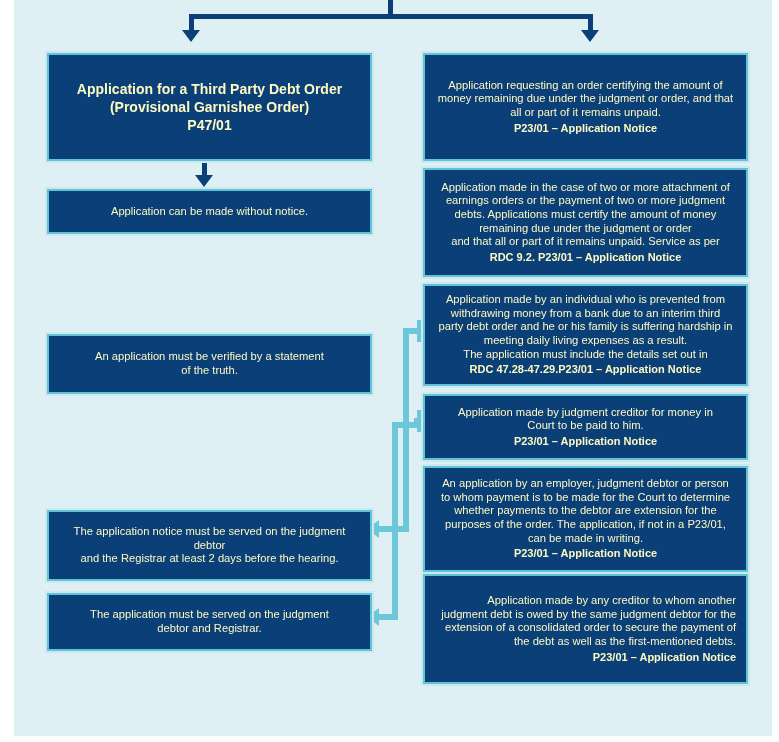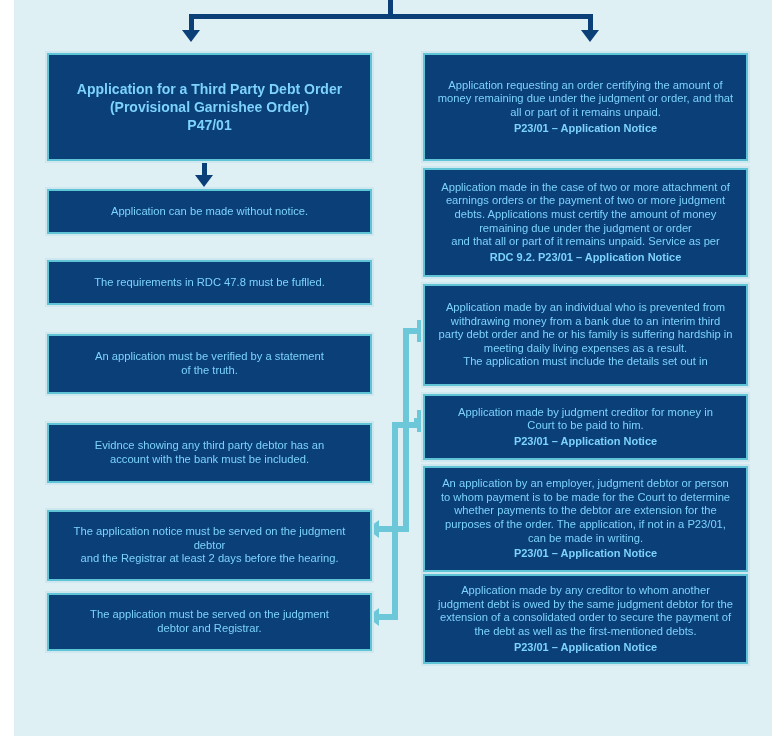--- a/index.html
+++ b/index.html
@@ -31,21 +31,21 @@
     background: #dff0f5;
   }
 
   
   .node {
     position: absolute;
     box-sizing: border-box;
     background: #0a3f78;
     border: 2px solid #5ec4d6;
     outline: 2px solid #cfe8ef;
-    color: #7dd3fc;
+    color: #fef9c3;
     display: flex;
     flex-direction: column;
     align-items: center;
     justify-content: center;
     text-align: center;
     padding: 6px 10px;
     line-height: 1.22;
   }
   .node .body {
     font-size: 11.2px;
@@ -129,33 +129,26 @@
     <div class="node title" style="left:33px; top:53px; width:325px; height:108px;">
       <div class="body">Application for a Third Party Debt Order</div>
       <div class="body">(Provisional Garnishee Order)</div>
       <div class="code">P47/01</div>
     </div>
 
     <div class="node" style="left:33px; top:189px; width:325px; height:45px;">
       <div class="body">Application can be made without notice.</div>
     </div>
 
-    <div class="node" style="left:33px; top:260px; width:325px; height:45px;">
-      <div class="body">The requirements in RDC 47.8 must be fuflled.</div>
-    </div>
 
     <div class="node" style="left:33px; top:334px; width:325px; height:60px;">
       <div class="body">An application must be verified by a statement</div>
       <div class="body">of the truth.</div>
     </div>
 
-    <div class="node" style="left:33px; top:423px; width:325px; height:60px;">
-      <div class="body">Evidnce showing any third party debtor has an</div>
-      <div class="body">account with the bank must be included.</div>
-    </div>
 
     <div class="node" style="left:33px; top:510px; width:325px; height:71px;">
       <div class="body">The application notice must be served on the judgment debtor</div>
       <div class="body">and the Registrar at least 2 days before the hearing.</div>
     </div>
 
     <div class="node" style="left:33px; top:593px; width:325px; height:58px;">
       <div class="body">The application must be served on the judgment</div>
       <div class="body">debtor and Registrar.</div>
     </div>
@@ -175,38 +168,39 @@
       <div class="body">and that all or part of it remains unpaid. Service as per</div>
       <div class="code">RDC 9.2. P23/01 – Application Notice</div>
     </div>
 
     <div class="node" style="left:409px; top:284px; width:325px; height:102px;">
       <div class="body">Application made by an individual who is prevented from</div>
       <div class="body">withdrawing money from a bank due to an interim third</div>
       <div class="body">party debt order and he or his family is suffering hardship in</div>
       <div class="body">meeting daily living expenses as a result.</div>
       <div class="body">The application must include the details set out in</div>
+      <div class="code">RDC 47.28-47.29.P23/01 – Application Notice</div>
     </div>
 
     <div class="node" style="left:409px; top:394px; width:325px; height:66px;">
       <div class="body">Application made by judgment creditor for money in</div>
       <div class="body">Court to be paid to him.</div>
       <div class="code">P23/01 – Application Notice</div>
     </div>
 
     <div class="node" style="left:409px; top:466px; width:325px; height:106px;">
       <div class="body">An application by an employer, judgment debtor or person</div>
       <div class="body">to whom payment is to be made for the Court to determine</div>
       <div class="body">whether payments to the debtor are extension for the</div>
       <div class="body">purposes of the order. The application, if not in a P23/01,</div>
       <div class="body">can be made in writing.</div>
       <div class="code">P23/01 – Application Notice</div>
     </div>
 
-    <div class="node" style="left:409px; top:574px; width:325px; height:90px;">
+    <div class="node" style="left:409px; top:574px; width:325px; height:110px;align-items:flex-end;">
       <div class="body">Application made by any creditor to whom another</div>
       <div class="body">judgment debt is owed by the same judgment debtor for the</div>
       <div class="body">extension of a consolidated order to secure the payment of</div>
       <div class="body">the debt as well as the first-mentioned debts.</div>
       <div class="code">P23/01 – Application Notice</div>
     </div>
 
   </div>
 </div>
 

